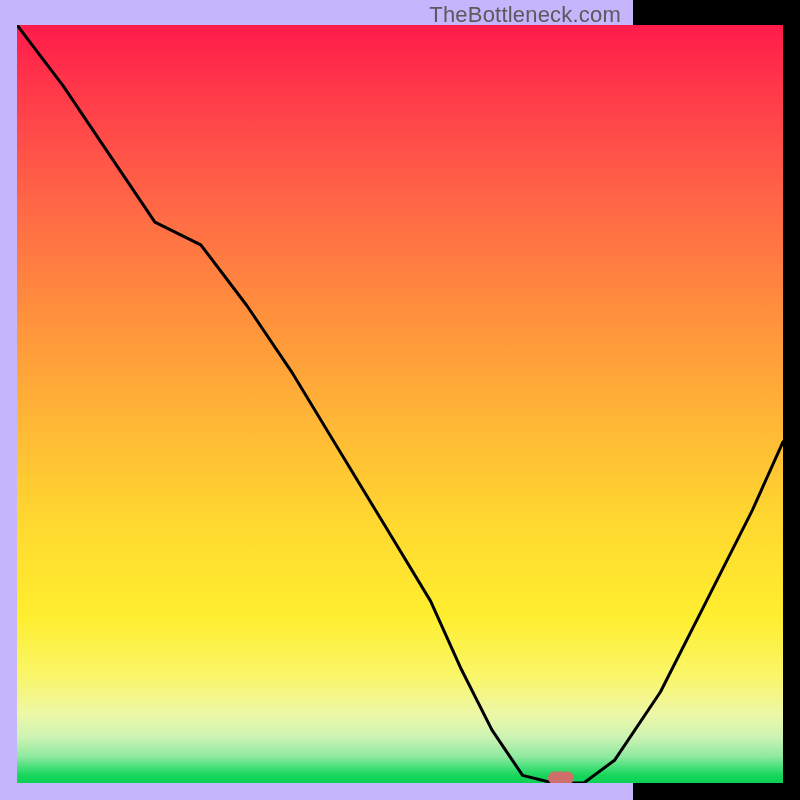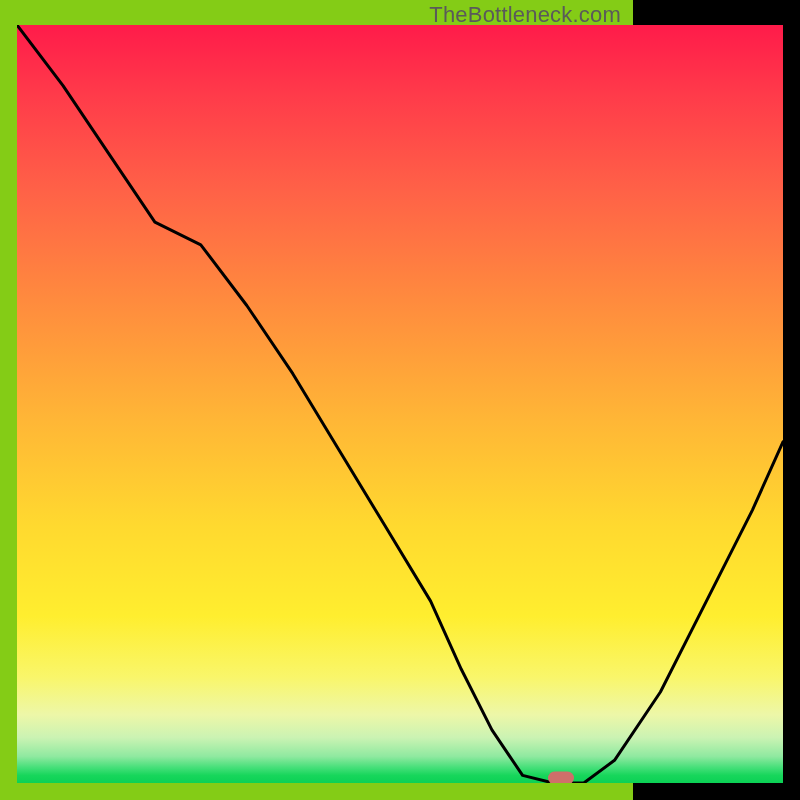--- a/index.html
+++ b/index.html
@@ -8,21 +8,21 @@
     width: 800px;
     height: 800px;
     background: #000;
     font-family: Arial, Helvetica, sans-serif;
     overflow: hidden;
   }
   .frame {
     position: relative;
     width: 633px;
     height: 800px;
-    background: #84cc16;
+    background: #c4b5fd;
   }
   .watermark {
     position: absolute;
     top: 2px;
     right: 12px;
     color: #5a5a5a;
     font-size: 22px;
     font-weight: 500;
     letter-spacing: 0.2px;
     user-select: none;

